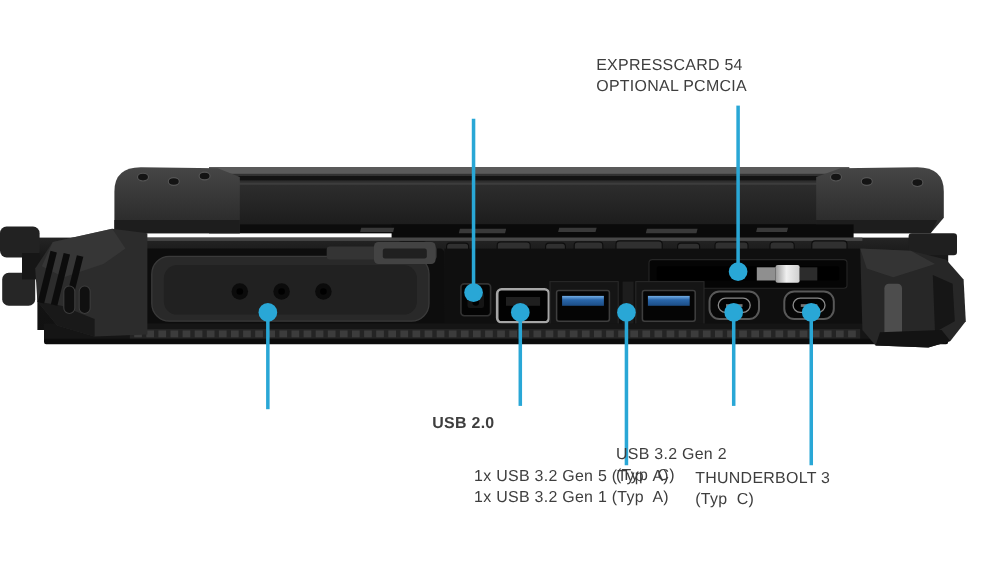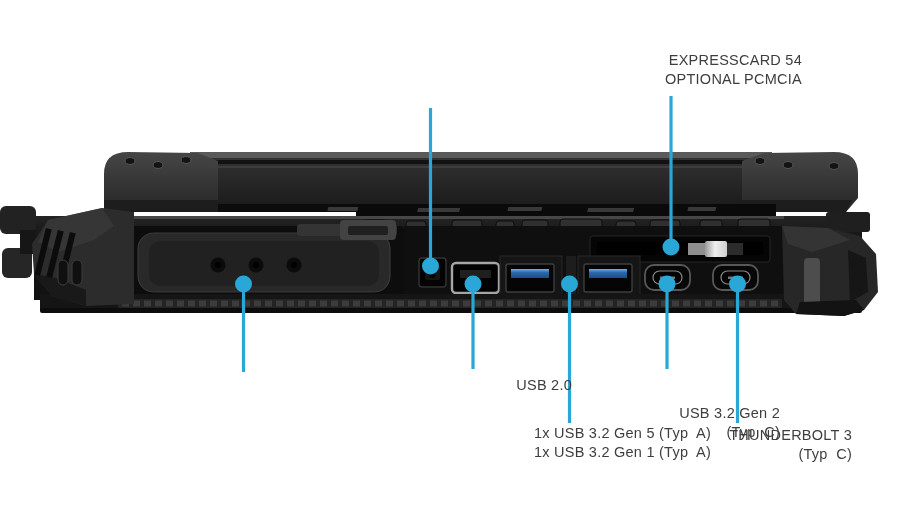--- a/index.html
+++ b/index.html
@@ -7,21 +7,21 @@
     position:relative;width:900px;height:525px;background:#ffffff;
     font-family:"Liberation Sans","DejaVu Sans",sans-serif;overflow:hidden;
   }
   .stage svg{position:absolute;left:0;top:0;}
   .callout-label{
     position:absolute;
     color:#3e3e3e;
     font-size:14.5px;
     line-height:1.28;
     letter-spacing:.25px;
-    text-align:right;
+    text-align:left;
     white-space:pre-wrap;
   }
 </style>
 </head>
 <body>
 
 <div class="stage">
 
   <svg width="900" height="525" viewBox="0 0 900 525">
     <defs>
@@ -213,21 +213,21 @@
       <circle cx="667" cy="284" r="8.5"></circle>
       <circle cx="737.5" cy="284" r="8.5"></circle>
     </g>
   </svg>
 
 
   <div class="callout-label" style="left:542px;top:51px;width:260px;">EXPRESSCARD 54
 OPTIONAL PCMCIA</div>
 
 
-  <div class="callout-label" style="left:412px;top:376px;width:160px;">USB 2.0</div>
+  <div class="callout-label" style="left:393px;top:376px;width:160px;font-weight:bold;">USB 2.0</div>
 
   <div class="callout-label" style="left:431px;top:424px;width:280px;">1x USB 3.2 Gen 5 (Typ  A)
 1x USB 3.2 Gen 1 (Typ  A)</div>
 
   <div class="callout-label" style="left:560px;top:375px;width:220px;margin-top:29px;">USB 3.2 Gen 2
 (Typ  C)</div>
 
   <div class="callout-label" style="left:632px;top:426px;width:220px;">THUNDERBOLT 3
 (Typ  C)</div>
 

